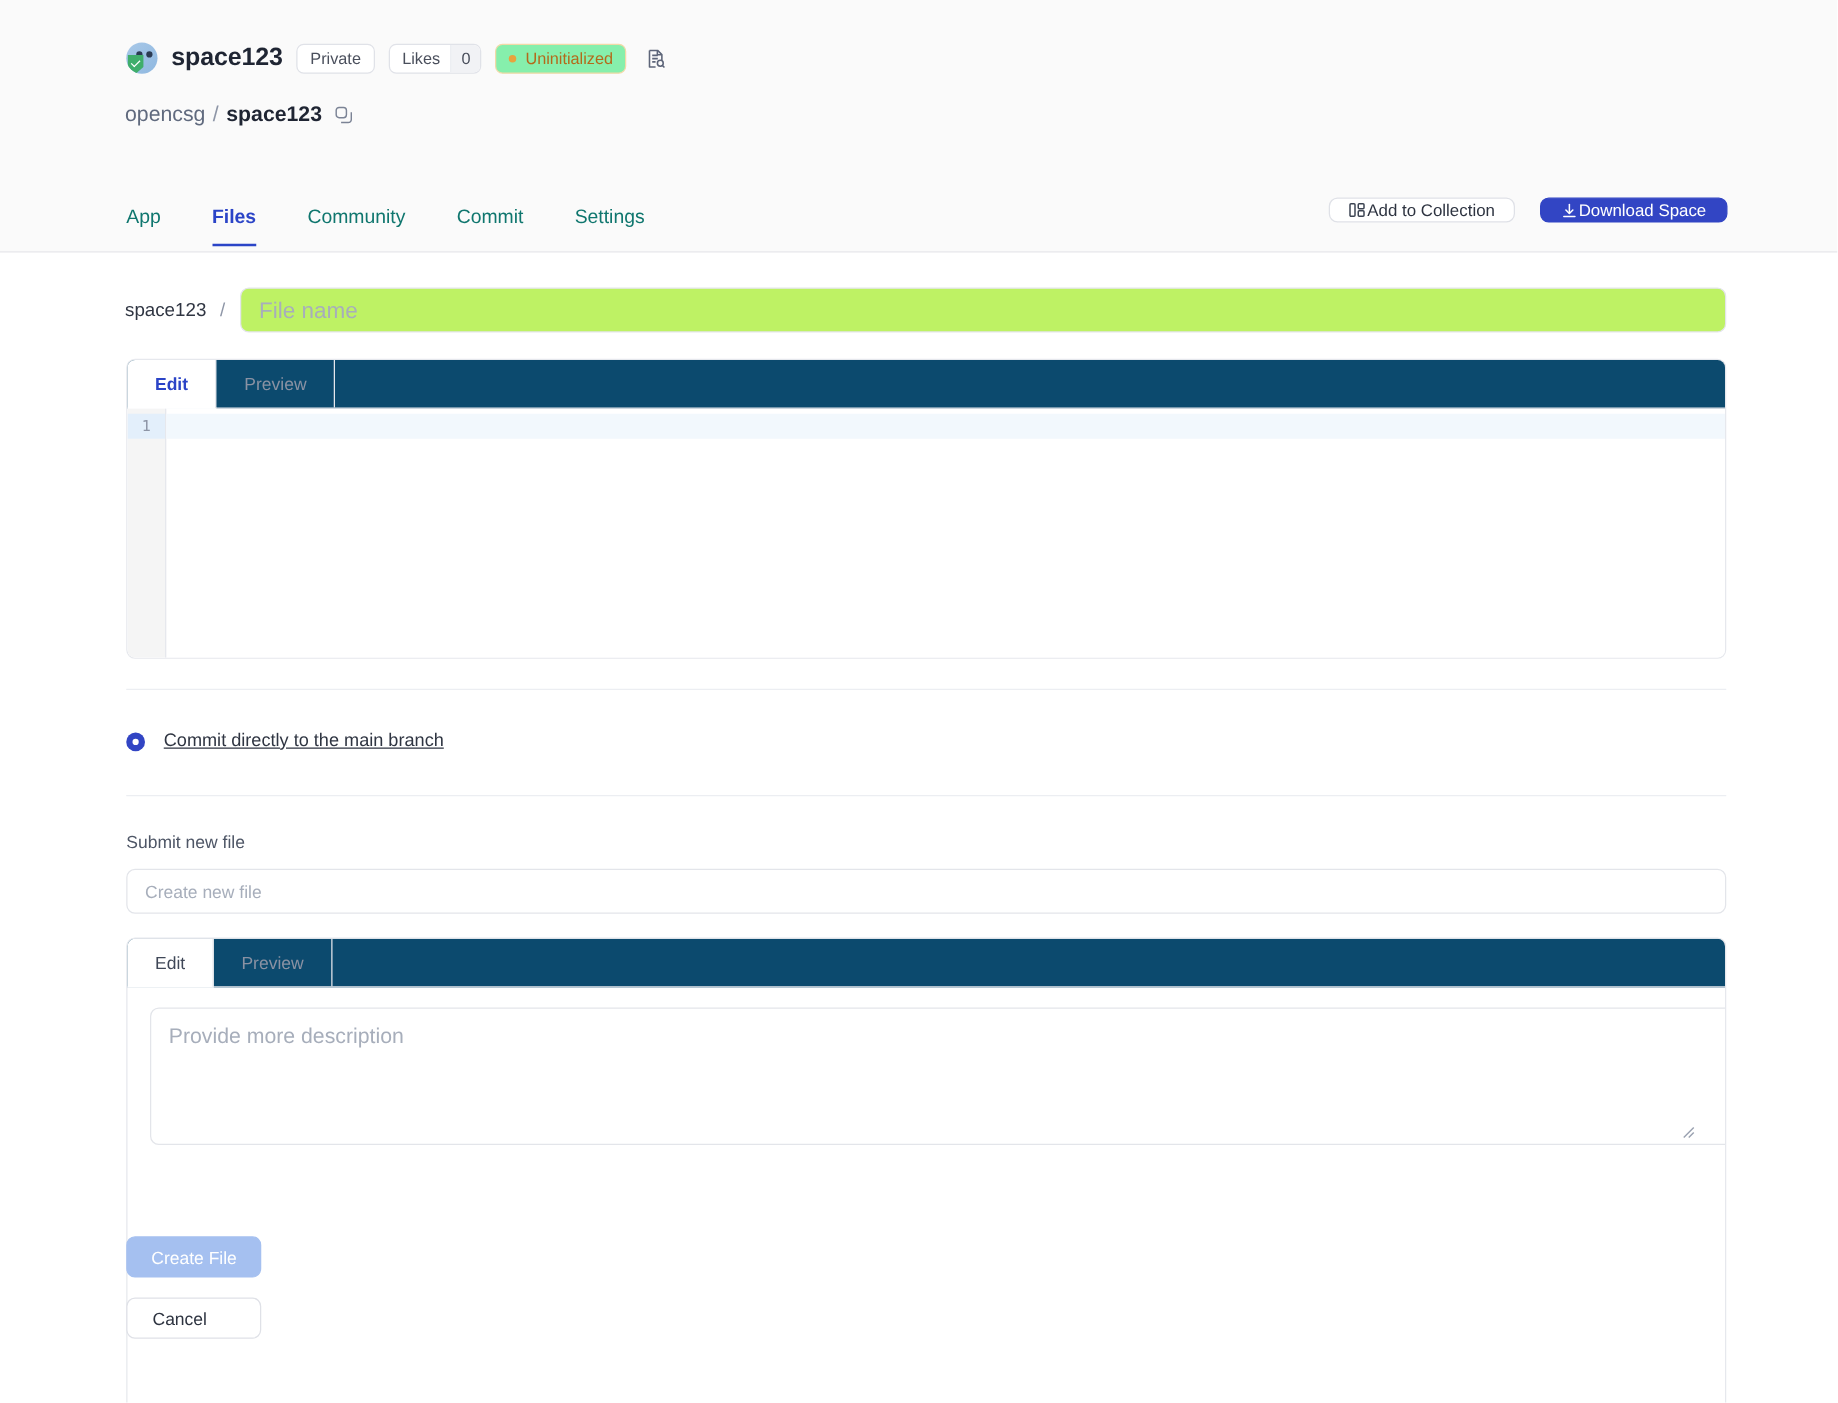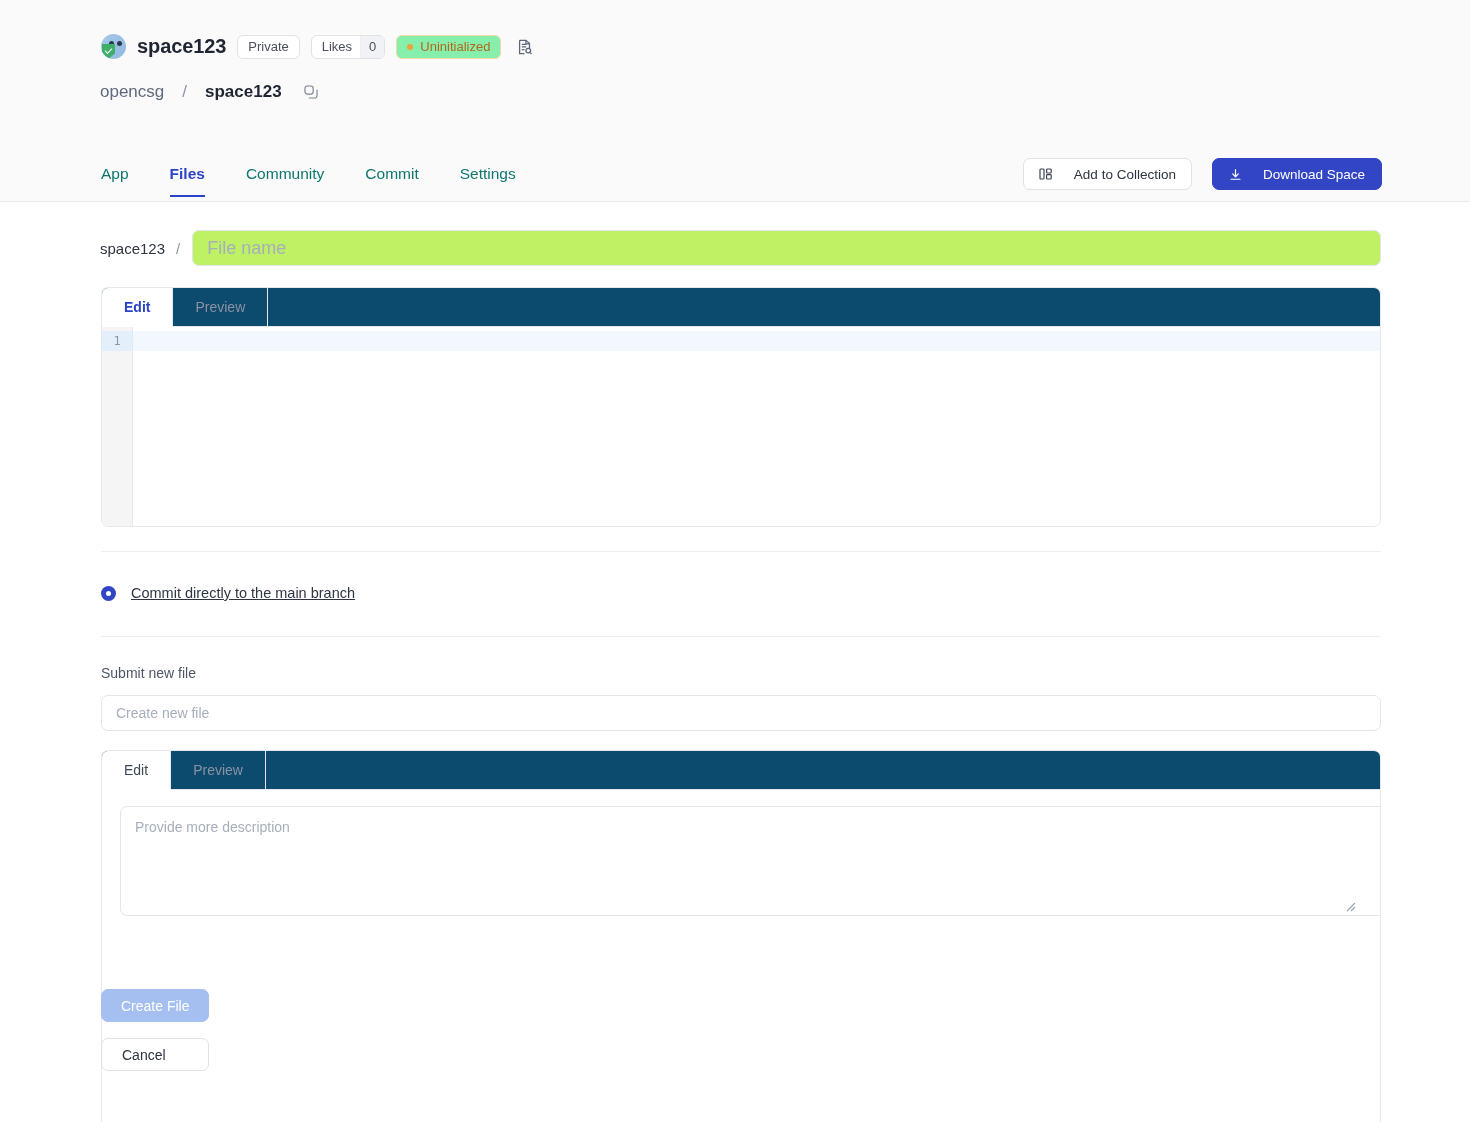--- a/index.html
+++ b/index.html
@@ -56,21 +56,21 @@
   }
   .badge-status {
     border-color: #f2d9a8; background: #86efac; color: #b4691a;
     gap: 7px;
   }
   .status-dot { width: 6px; height: 6px; border-radius: 50%; background: #e8a33d; }
   .doc-search-icon { width: 18px; height: 18px; color: #5d6579; display:block; }
 
   .breadcrumb {
     position: absolute; left: 100px; top: 82px;
-    display: flex; align-items: center; gap: 12px;
+    display: flex; align-items: center; gap: 0px;
     font-size: 17px; color: #3f4757;
   }
   .breadcrumb .owner { color: #606a7e; }
   .breadcrumb .sep { color: #8d95a6; margin: 0 6px; }
   .breadcrumb .cur { color: #1f2533; font-weight: bold; }
   .copy-icon { width: 16px; height: 16px; margin-left: 9px; color: #7b8395; }
 
   
   .nav-tabs {
     position: absolute; left: 101px; top: 165px;
@@ -79,22 +79,22 @@
   .nav-tab {
     font-size: 15.5px; color: #0f766e; padding: 0 0 12px 0; margin-right: 41px;
     border-bottom: 2px solid transparent; cursor: pointer; white-space: nowrap;
   }
   .nav-tab.active { color: #2b44c7; font-weight: bold; border-bottom-color: #2b44c7; }
 
   .header-actions {
     position: absolute; right: 88px; top: 158px; display: flex; gap: 20px; align-items: center;
   }
   .btn {
-    height: 32px; border-radius: 7px; display: inline-flex; align-items: center;
-    justify-content: center; gap: 21px; font-size: 13.5px; cursor: pointer; white-space: nowrap;
+    height: 20px; border-radius: 7px; display: inline-flex; align-items: center;
+    justify-content: center; gap: 1px; font-size: 13.5px; cursor: pointer; white-space: nowrap;
   }
   .btn-outline { background: #fff; border: 1px solid #dfe1e7; color: #2d3340; padding: 0 15px; }
   .btn-primary { background: #3245c4; border: 1px solid #3245c4; color: #fff; padding: 0 16px; font-weight: 500; }
 
   
   .content { position: absolute; left: 0; top: 202px; width: 1470px; }
 
   .filename-row {
     position: absolute; left: 100px; top: 28px; display: flex; align-items: center;
     width: 1281px;
@@ -158,21 +158,21 @@
   }
   .create-file-input::placeholder { color: #a7aebb; }
 
   .desc-card {
     position: absolute; left: 101px; top: 548px; width: 1280px; height: 427px;
     border: 1px solid #e6e8ed; border-radius: 7px; background: #fff; overflow: hidden;
   }
   .desc-body { padding: 16px 18px 0 18px; position: relative; }
   .desc-textarea {
     width: 1348px; height: 110px; border: 1px solid #e3e5ea; border-radius: 7px;
-    background: #fff; padding: 12px 14px; font-size: 14px; color: #2f3542;
+    background: #fff; padding: 12px 14px; font-size: 17px; color: #2f3542;
     font-family: "Liberation Sans", sans-serif; resize: none; outline: none; display: block;
   }
   .desc-textarea::placeholder { color: #a7aebb; }
   .resize-handle {
     position: absolute; right: 24px; bottom: 6px; width: 12px; height: 12px;
     pointer-events: none; color: #9aa1b0;
   }
 
   .footer-actions { position: absolute; left: 101px; top: 787px; display: flex; gap: 16px; flex-direction: column; }
   .btn-create {

